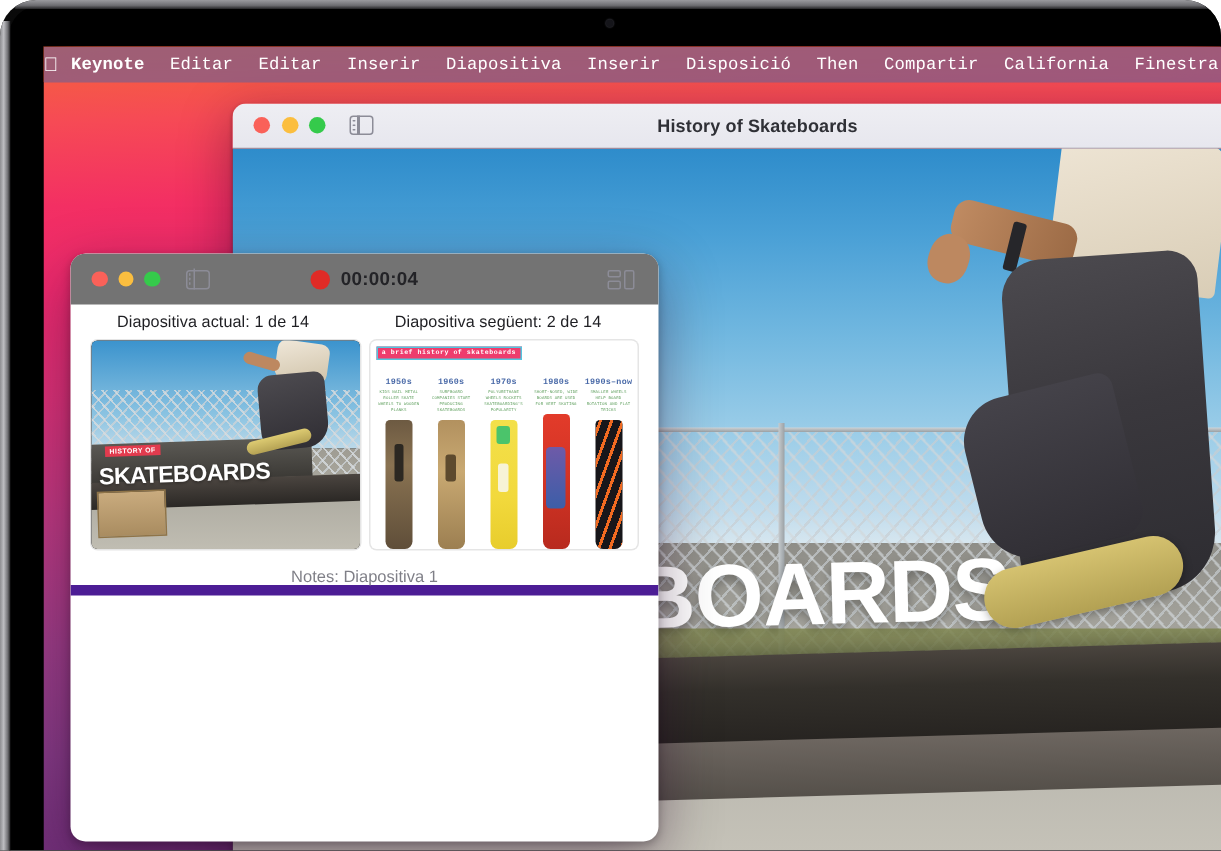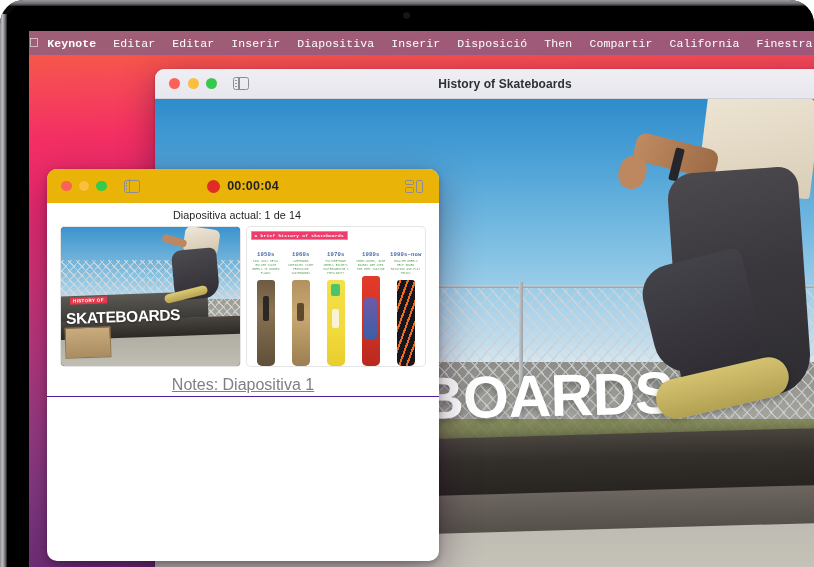--- a/index.html
+++ b/index.html
@@ -228,21 +228,21 @@
   #presenter {
     position:absolute; left:18px; top:138px; width:392px; height:392px;
     background:#ffffff;
     border-radius:10px;
     overflow:hidden;
     box-shadow:0 13px 40px rgba(35,0,35,0.42), 0 2px 6px rgba(0,0,0,0.25);
     z-index:25;
   }
   #presenter-toolbar {
     position:absolute; left:0; top:0; right:0; height:34px;
-    background:#eab308;
+    background:#737373;
     display:flex; align-items:center;
   }
   .p-lights { display:flex; gap:7px; margin-left:14px; }
   .p-light { width:10.5px; height:10.5px; border-radius:50%; }
   .p-sidebar-icon {
     margin-left:17px;
     width:16px; height:13px;
     border:1.4px solid #8c8c97; border-radius:2.5px; position:relative;
   }
   .p-sidebar-icon::before {
@@ -374,23 +374,22 @@
   .b80 { background:linear-gradient(180deg,#e23b2a 0%,#d43425 45%,#b82a1e 100%); }
   .b80::after { content:""; position:absolute; left:14%; top:24%; width:72%; height:46%;
                 background:linear-gradient(180deg,#6e5aa8,#3c5ea8); border-radius:3px; }
   .b90 { background:#17161a; }
   .b90::after { content:""; position:absolute; left:0; top:0; right:0; bottom:0;
                 background-image:repeating-linear-gradient(-70deg,#f06a21 0 2px, transparent 2px 7px); }
 
   
   #notes-head {
     position:absolute; left:0; right:0; top:204px; height:24px;
-    text-align:center; font-size:16px; color:#7f7f87; line-height:24px;
-    border-bottom:1px solid #4c1d95;
-    text-decoration:underline;
+    text-align:center; font-size:11px; color:#7f7f87; line-height:24px;
+    border-bottom:7px solid #4c1d95;
   }
   #notes-body {
     position:absolute; left:14px; right:14px; top:232px; bottom:0;
     font-size:16.5px; line-height:1.62; color:#17171b;
     letter-spacing:-0.05px;
   }
 </style>
 </head>
 <body>
 
@@ -456,20 +455,21 @@
 
         <div id="layout-icon">
           <div class="lb lb-a"></div>
           <div class="lb lb-b"></div>
           <div class="lb lb-c"></div>
         </div>
       </div>
 
       <div id="p-labels">
         <div class="p-label">Diapositiva actual: 1 de 14</div>
+        <div class="p-label">Diapositiva següent: 2 de 14</div>
       </div>
 
       <div id="p-thumbs">
 
         <div class="thumb">
           <div class="t1-sky"></div>
           <div class="t1-ground"></div>
           <div class="t1-fence"></div>
           <div class="t1-banner"></div>
           <div class="t1-ledge"></div>

